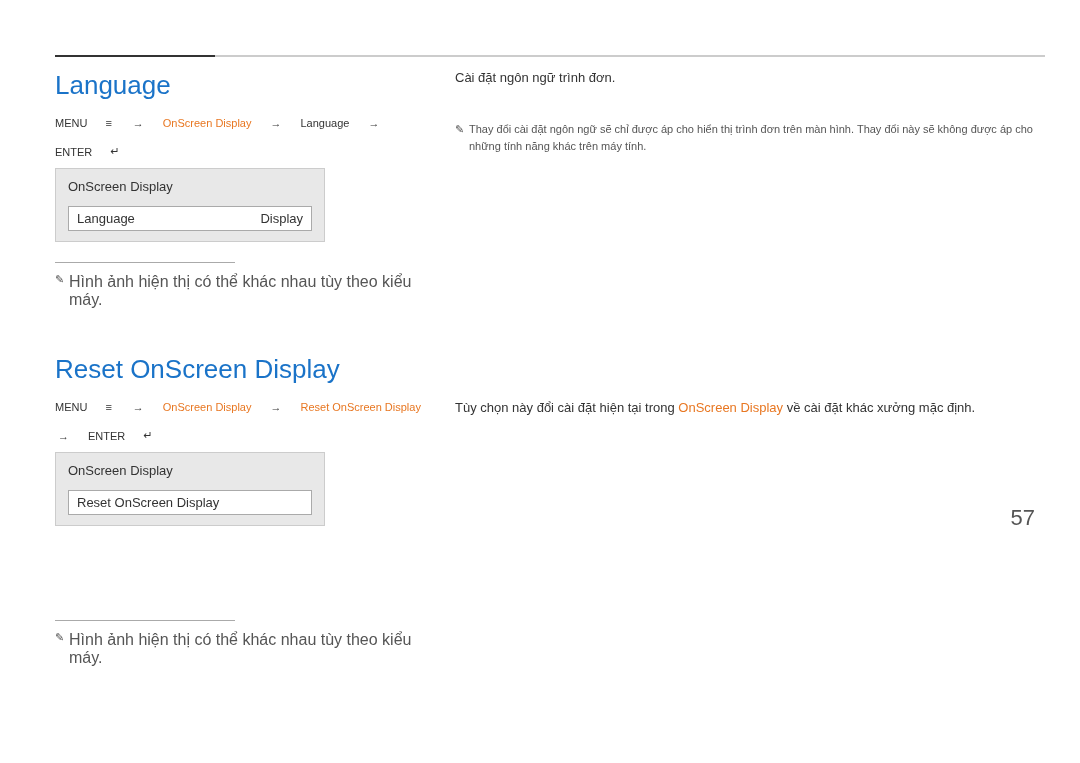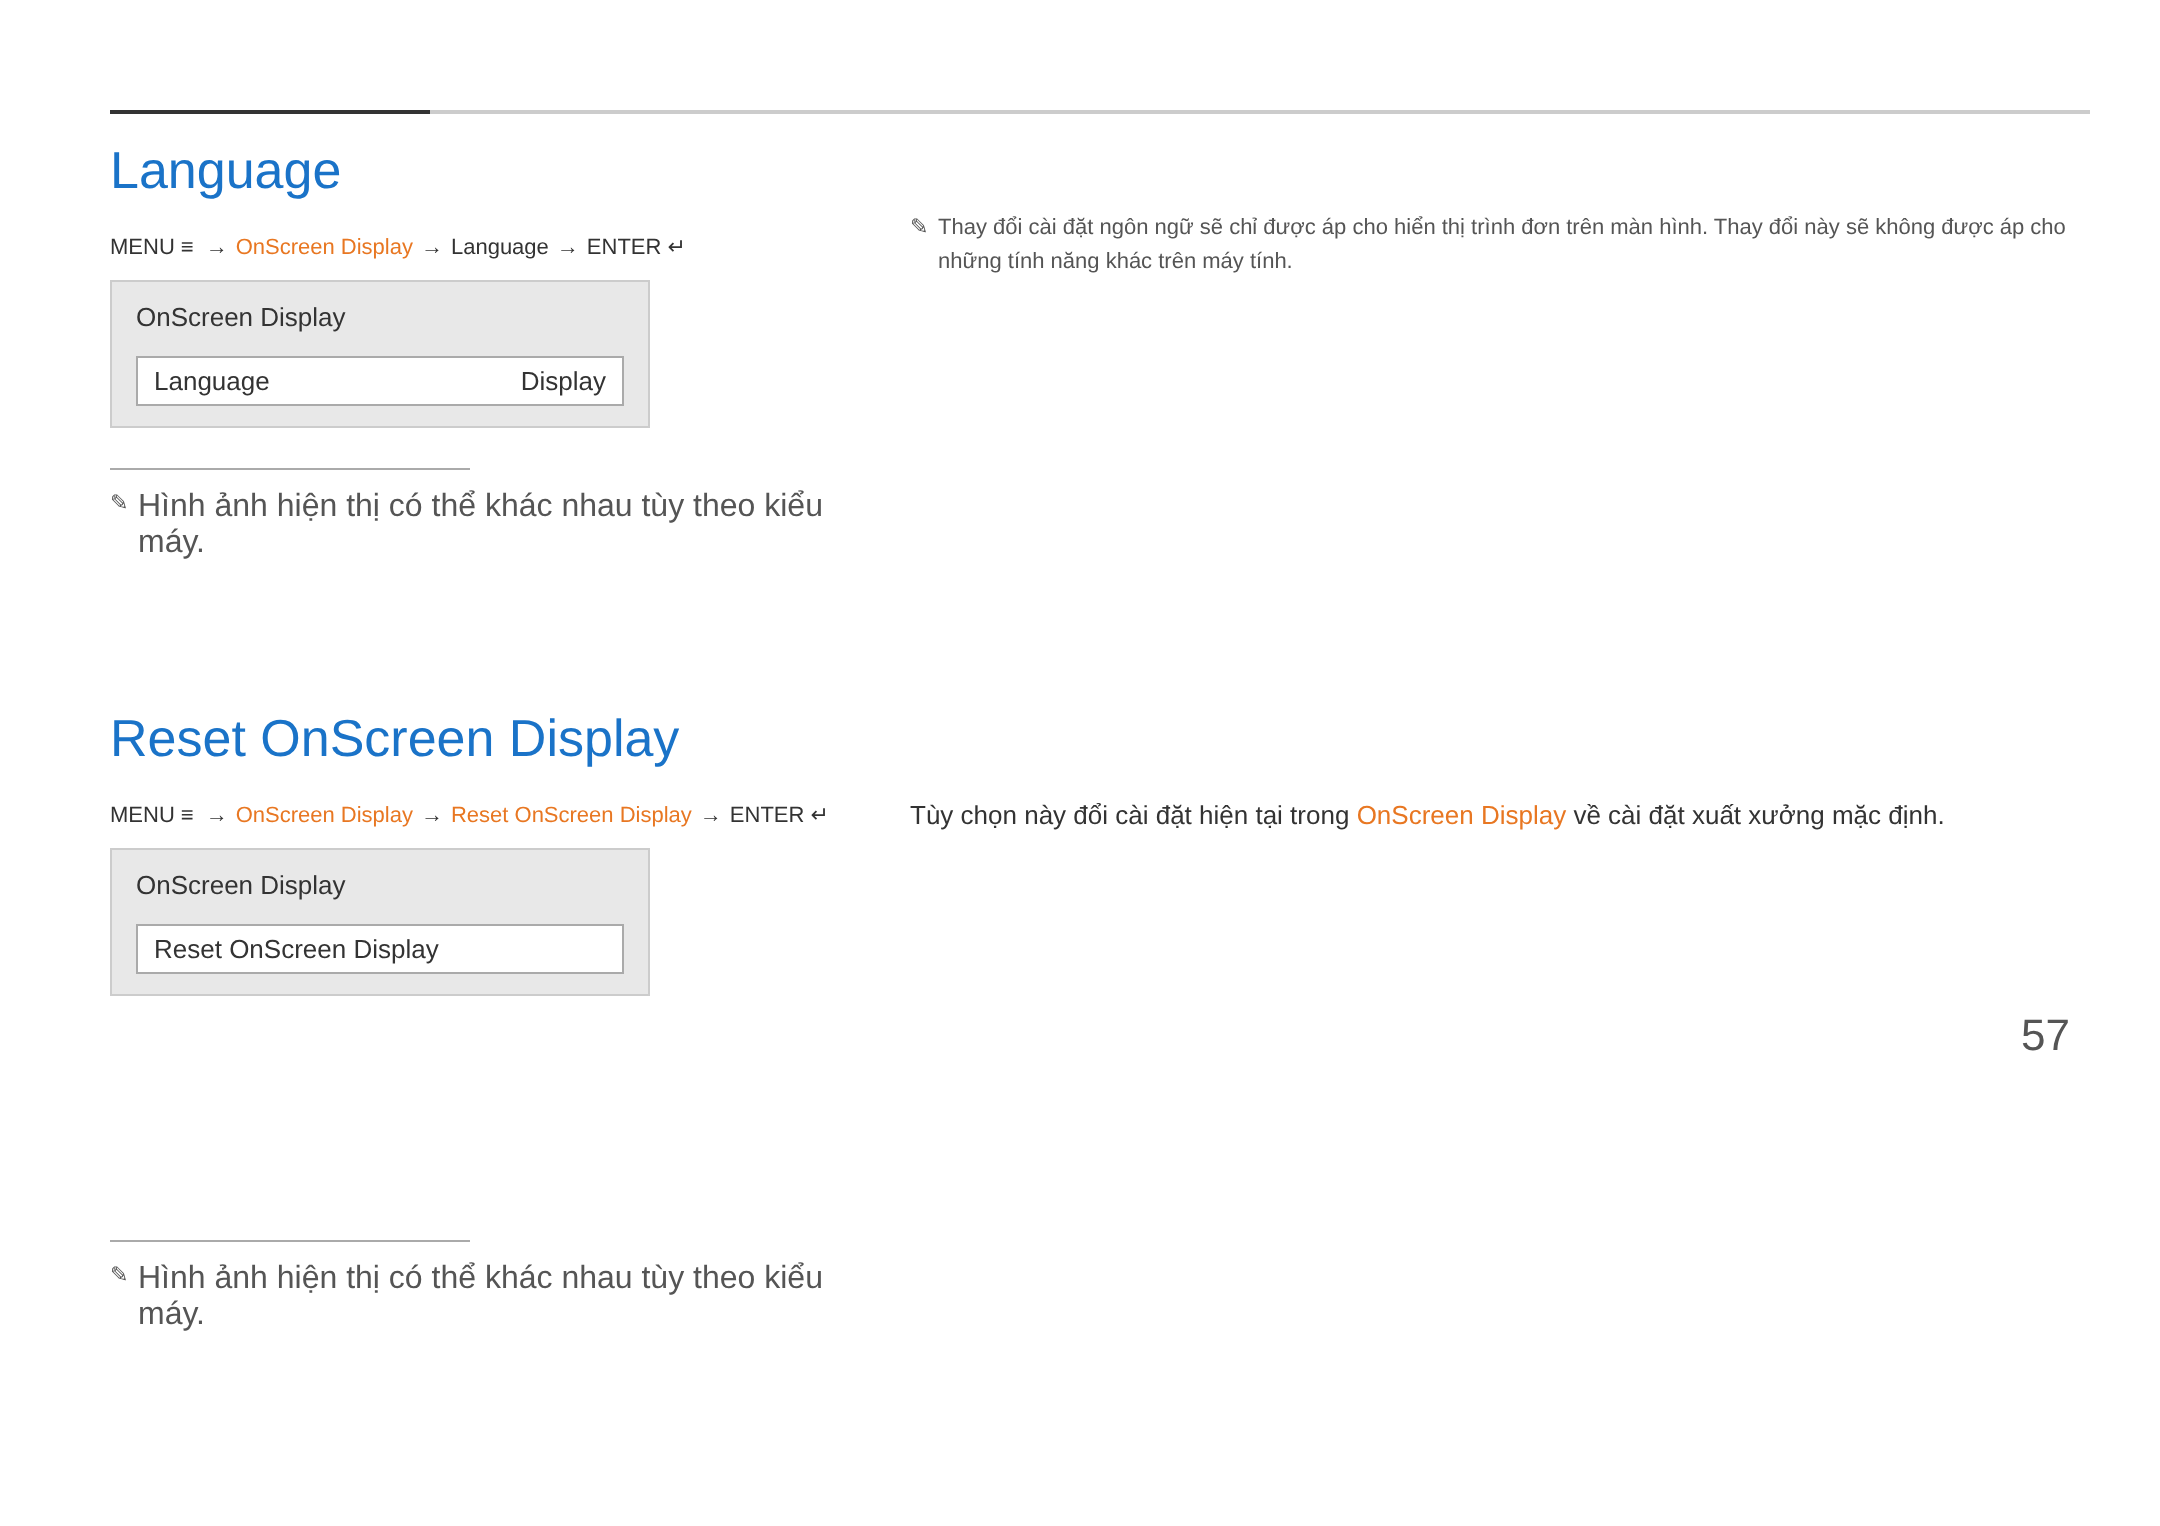--- a/index.html
+++ b/index.html
@@ -60,21 +60,21 @@
       margin-bottom: 16px;
     }
 
     
     .menu-path {
       font-size: 11px;
       color: #333;
       margin-bottom: 10px;
       display: flex;
       align-items: center;
-      gap: 1px;
+      gap: 16px;
       flex-wrap: wrap;
     }
 
     
     .osd-box {
       width: 270px;
       background: #e8e8e8;
       border: 1px solid #ccc;
       padding: 10px 12px;
       margin-bottom: 20px;
@@ -219,20 +219,21 @@
         <span>Language</span>
         <span class="value">Display</span>
       </div>
     </div>
 
     <div class="divider-short"></div>
     <div class="note-line">Hình ảnh hiện thị có thể khác nhau tùy theo kiểu máy.</div>
   </div>
 
   <div class="right-col">
+    <p class="desc-main">Cài đặt ngôn ngữ trình đơn.</p>
     <p class="desc-note">Thay đổi cài đặt ngôn ngữ sẽ chỉ được áp cho hiển thị trình đơn trên màn hình. Thay đổi này sẽ không được áp cho những tính năng khác trên máy tính.</p>
   </div>
 
   <div class="section2-left">
     <h1 class="section-title">Reset OnScreen Display</h1>
 
     <div class="menu-path">
       <span>MENU</span>
       <span style="margin:0 2px;">≡</span>
       <span style="margin:0 3px;">→</span>
@@ -252,18 +253,18 @@
     </div>
   </div>
 
   <div class="section2-note">
     <div class="divider-short"></div>
     <div class="note-line">Hình ảnh hiện thị có thể khác nhau tùy theo kiểu máy.</div>
   </div>
 
   <div class="section2-right">
     <p style="font-size:13px; color:#333;">
-      <span>Tùy chọn này đổi cài đặt hiện tại trong </span><span style="color:#e87722;">OnScreen Display</span><span> về cài đặt xuất xưởng mặc định.</span>
+      <span>Tùy chọn này đổi cài đặt hiện tại trong </span><span style="color:#e87722;">OnScreen Display</span><span> về cài đặt khác xưởng mặc định.</span>
     </p>
   </div>
 
   <div class="page-number">57</div>
 </div>
 
 </body></html>

